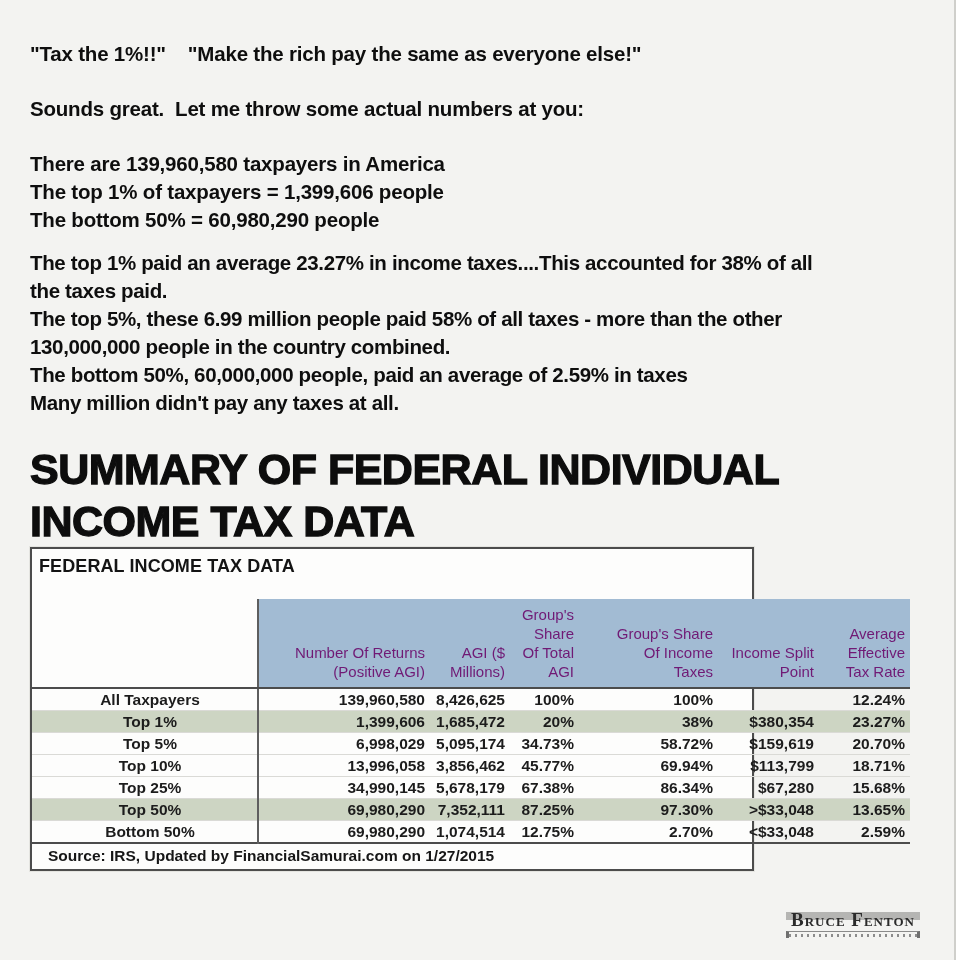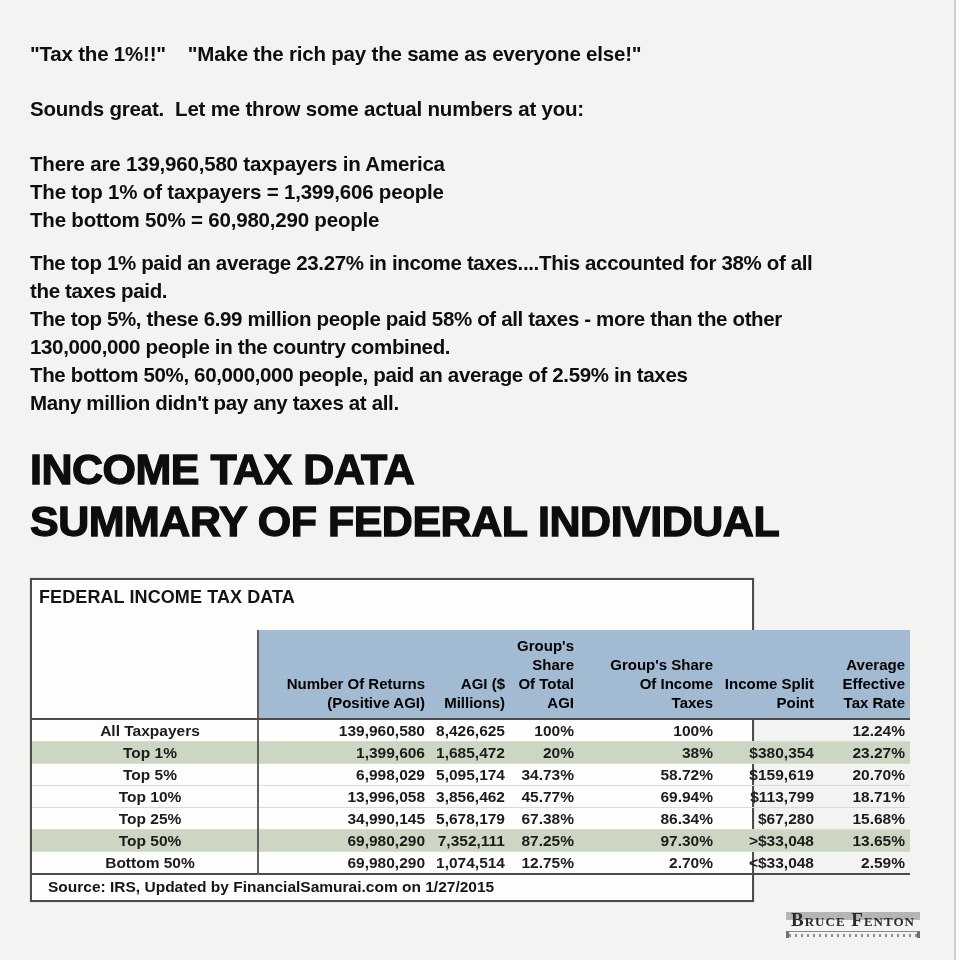--- a/index.html
+++ b/index.html
@@ -45,21 +45,20 @@
     margin-top: 26px;
     font-size: 43px;
     font-weight: bold;
     line-height: 52px;
     letter-spacing: -0.5px;
     color: #0d0d0d;
     -webkit-text-stroke: 1.3px #0d0d0d;
   }
 
   .tablebox {
-    margin-top: 31px;
     width: 724px;
     background: var(--table_bg);
     border: 2px solid var(--border_dark);
     box-shadow: 0 0 0 1px #e4e4e0;
   }
   .table-title {
     font-size: 18px; font-weight: bold;
     letter-spacing: 0.1px;
     color: #141414;
     padding: 7px 8px 0 7px;
@@ -69,22 +68,22 @@
     border-collapse: collapse;
     table-layout: fixed;
     width: 100%;
     margin-top: 20px;
   }
   col.c1 { width: 226px; } col.c2 { width: 175px; } col.c3 { width: 80px; }
   col.c4 { width: 87px; }  col.c5 { width: 121px; } col.c6 { width: 107px; }
   col.c7 { width: 82px; }
   thead th {
     background: var(--header_bg);
-    font-size: 15px; font-weight: bold;
-    color: #000000;
+    font-size: 15px; font-weight: normal;
+    color: #701a75;
     text-align: right;
     vertical-align: bottom;
     line-height: 19px;
     padding: 6px 8px 6px 2px;
     border-bottom: 2px solid var(--border_dark);
   }
   thead th.label-col { background: transparent; }
   th.label-col, td.label-col {
     border-right: 2px solid var(--divider);
     text-align: center;
@@ -161,22 +160,22 @@
   <div class="para-block">
     <div class="line">The top 1% paid an average 23.27% in income taxes....This accounted for 38% of all</div>
     <div class="line">the taxes paid.</div>
     <div class="line">The top 5%, these 6.99 million people paid 58% of all taxes - more than the other</div>
     <div class="line">130,000,000 people in the country combined.</div>
     <div class="line">The bottom 50%, 60,000,000 people, paid an average of 2.59% in taxes</div>
     <div class="line">Many million didn't pay any taxes at all.</div>
   </div>
 
   <div class="big-heading">
+    <div>SUMMARY OF FEDERAL INDIVIDUAL</div>
     <div>INCOME TAX DATA</div>
-    <div>SUMMARY OF FEDERAL INDIVIDUAL</div>
   </div>
 
   <div class="tablebox">
     <div class="table-title">FEDERAL INCOME TAX DATA</div>
     <table>
       <colgroup>
         <col class="c1">
           <col class="c2">
           <col class="c3">
           <col class="c4">

